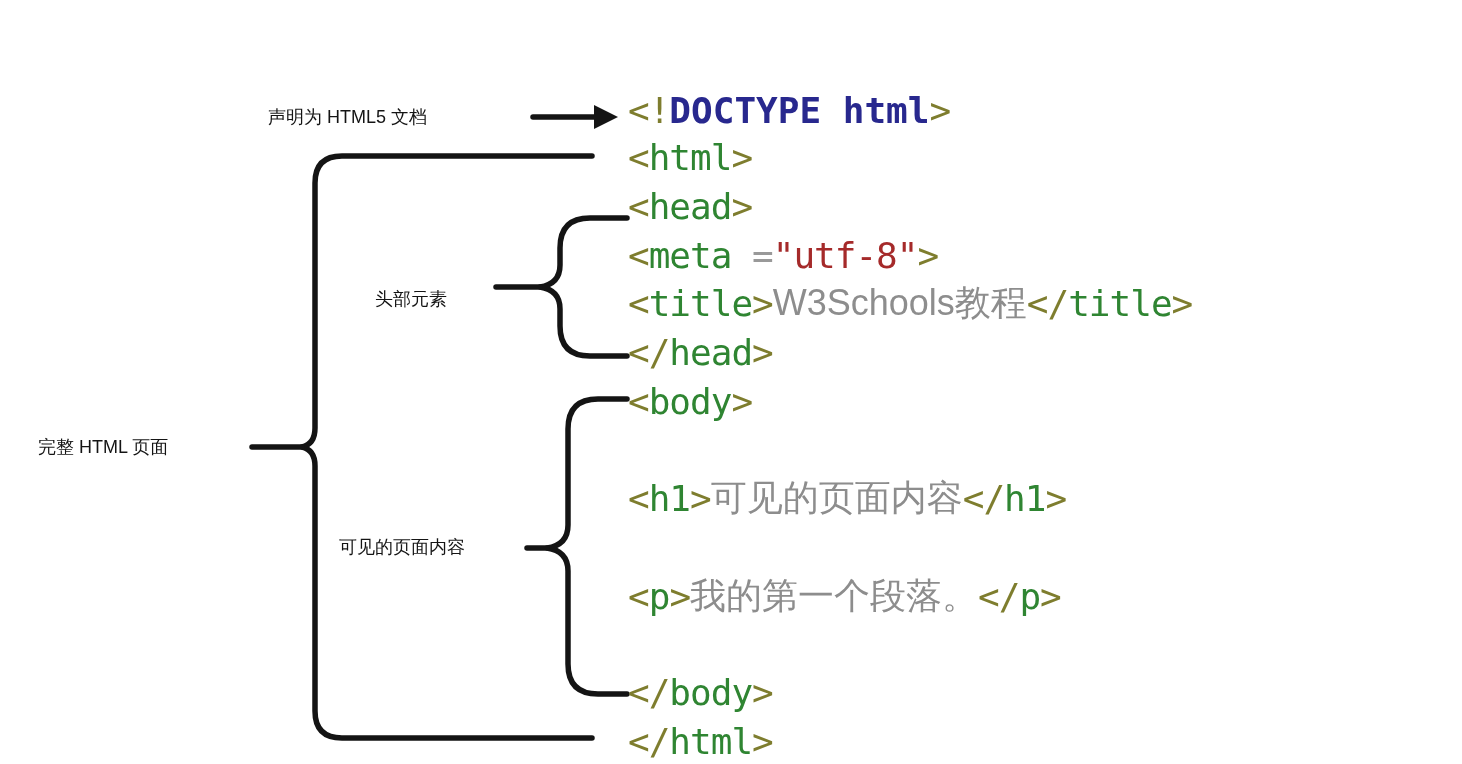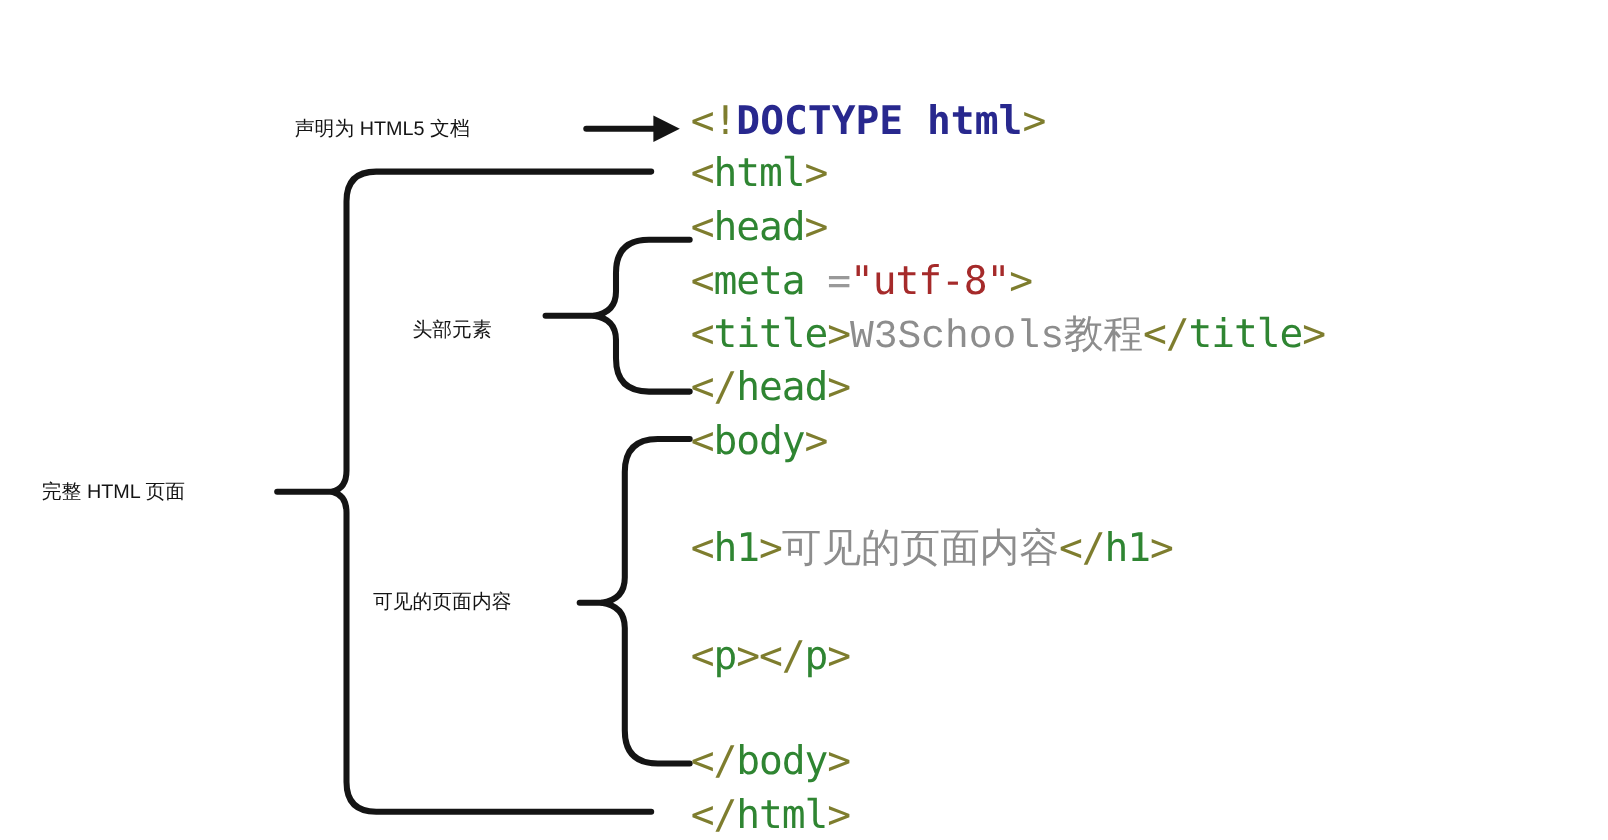--- a/index.html
+++ b/index.html
@@ -31,21 +31,21 @@
     white-space: pre;
     letter-spacing: -1px;
   }
   .tok { white-space: pre; }
   .tok[data-tok="bracket"] { color: var(--c-bracket); }
   .tok[data-tok="tag"]     { color: var(--c-tag); }
   .tok[data-tok="doctype"] { color: var(--c-doctype); font-weight: bold; letter-spacing: 0; }
   .tok[data-tok="attr"]    { color: var(--c-attr); }
   .tok[data-tok="eq"]      { color: var(--c-eq); }
   .tok[data-tok="value"]   { color: var(--c-value); }
-  .tok[data-tok="content"] { color: var(--c-content); font-family: Liberation Mono, monospace; letter-spacing: 0; }
+  .tok[data-tok="content"] { color: var(--c-content); font-family: Liberation Sans, sans-serif; letter-spacing: 0; }
   .label {
     position: absolute;
     font-family: "Liberation Sans", "DejaVu Sans", sans-serif;
     font-size: 18px;
     color: var(--c-ink, #141414);
     white-space: nowrap;
     transform: translateY(-54%);
   }
 </style>
 </head>
@@ -126,20 +126,21 @@
     <span class="tok" data-tok="content">可见的页面内容</span>
     <span class="tok" data-tok="bracket">&lt;/</span>
     <span class="tok" data-tok="tag">h1</span>
     <span class="tok" data-tok="bracket">&gt;</span>
   </div>
 
   <div class="code-line" style="top:572px">
     <span class="tok" data-tok="bracket">&lt;</span>
     <span class="tok" data-tok="tag">p</span>
     <span class="tok" data-tok="bracket">&gt;</span>
+    <span class="tok" data-tok="content">我的第一个段落。</span>
     <span class="tok" data-tok="bracket">&lt;/</span>
     <span class="tok" data-tok="tag">p</span>
     <span class="tok" data-tok="bracket">&gt;</span>
   </div>
 
   <div class="code-line" style="top:668px">
     <span class="tok" data-tok="bracket">&lt;/</span>
     <span class="tok" data-tok="tag">body</span>
     <span class="tok" data-tok="bracket">&gt;</span>
   </div>

